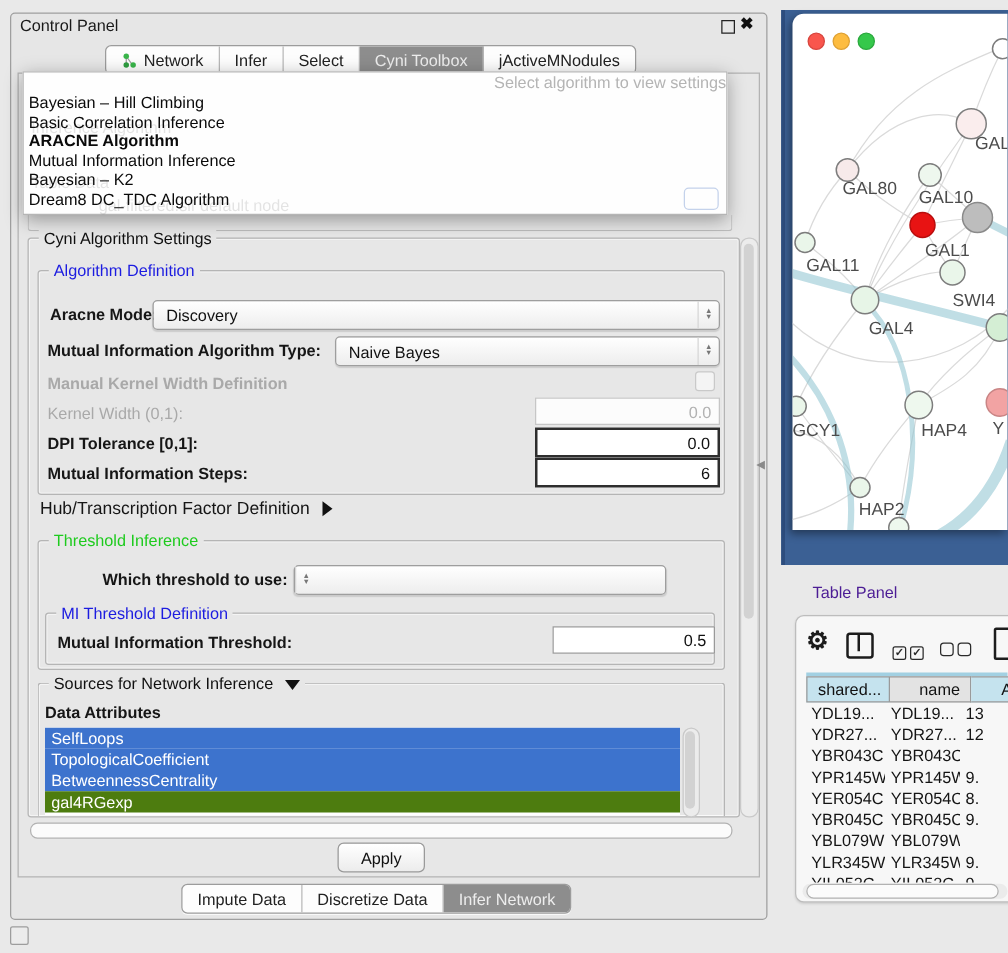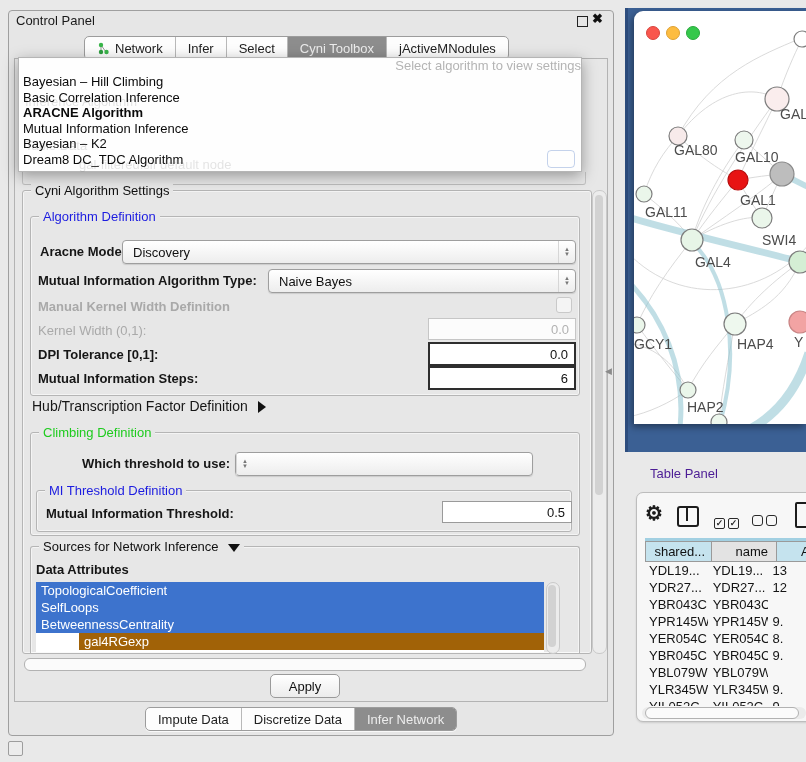--- a/index.html
+++ b/index.html
@@ -188,21 +188,21 @@
   <div class="tf dark" style="left:428px;top:366px;width:138px;">
     <span>6</span>
   </div>
 
   <div class="abs lbl" style="left:32px;top:398px;font-size:14px;">
     <span>Hub/Transcription Factor Definition</span>
     <span class="tri tri-right"></span>
   </div>
 
   <div class="abs gbox" style="left:30px;top:432px;width:548px;height:102px;">
-    <span class="glegend" style="color:#1ecb1e;">Climbing Definition</span>
+    <span class="glegend" style="color:#1ecb1e;">Threshold Inference</span>
   </div>
   <div class="abs lbl b" style="left:82px;top:456px;">Which threshold to use:</div>
   <div class="combo" style="left:235px;top:452px;width:296px;">
     <span class="steppers">▲<br>▼</span>
   </div>
   <div class="abs gbox" style="left:36px;top:490px;width:534px;height:40px;background:#e7e7e7;">
     <span class="glegend" style="color:#1c1ce0;">MI Threshold Definition</span>
   </div>
   <div class="abs lbl b" style="left:46px;top:506px;">Mutual Information Threshold:</div>
   <div class="tf mid" style="left:442px;top:501px;width:122px;">
@@ -210,24 +210,24 @@
   </div>
 
   <div class="abs gbox" style="left:30px;top:546px;width:548px;height:106px;border-bottom:none;border-radius:3px 3px 0 0;">
     <span class="glegend">
       <span>Sources for Network Inference</span>
       <span class="tri tri-down"></span>
     </span>
   </div>
   <div class="abs lbl b" style="left:36px;top:562px;">Data Attributes</div>
   <div class="abs" id="attr-list">
+      <div class="attr-item" style="background: rgb(61, 115, 205);">SelfLoops</div>
       <div class="attr-item" style="background: rgb(61, 115, 205);">TopologicalCoefficient</div>
-      <div class="attr-item" style="background: rgb(61, 115, 205);">SelfLoops</div>
       <div class="attr-item" style="background: rgb(61, 115, 205);">BetweennessCentrality</div>
-      <div class="attr-item" style="background: #a16207; margin-left: 43px;">gal4RGexp</div>
+      <div class="attr-item" style="background: #4d7c0f;">gal4RGexp</div>
     </div>
   <div class="abs sb-track-v" style="left:546px;top:582px;width:12px;height:70px;">
     <div class="sb-thumb" style="position:absolute;left:1px;top:2px;width:8px;height:62px;"></div>
   </div>
 
   <div class="abs sb-track-v" style="left:592px;top:190px;width:13px;height:462px;">
     <div class="sb-thumb" style="position:absolute;left:1.5px;top:4px;width:8px;height:300px;"></div>
   </div>
   <div class="abs sb-thumb-w" style="left:24px;top:658px;width:560px;height:11px;"></div>
 

